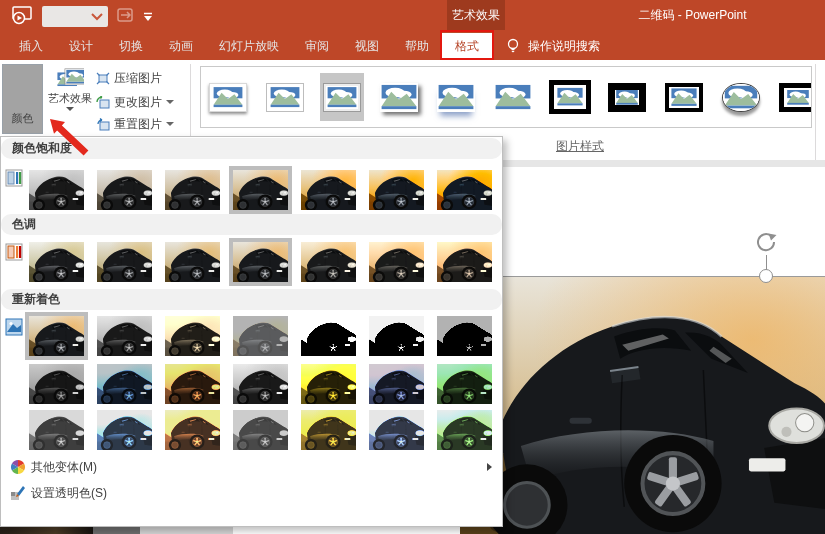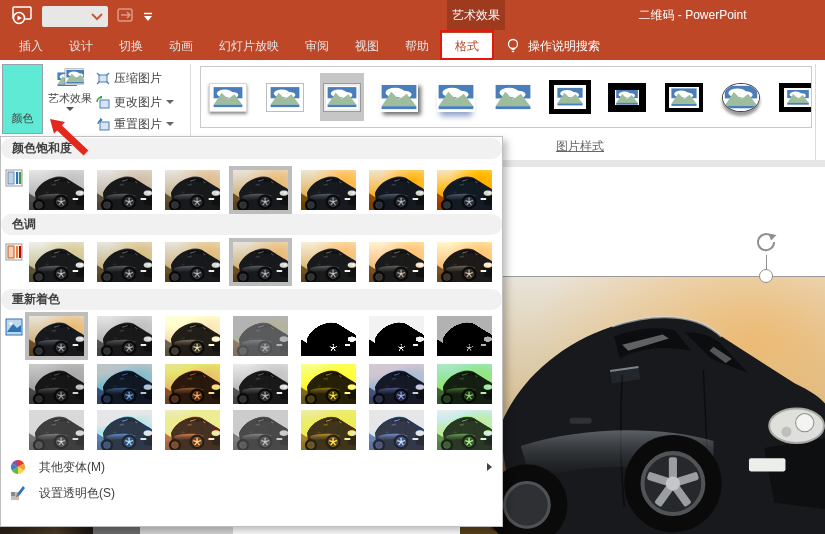--- a/index.html
+++ b/index.html
@@ -18,21 +18,21 @@
   
   .tabrow{position:absolute;left:0;top:33px;width:825px;height:27px;background:#BE4728;display:flex;align-items:stretch;padding-left:6px;}
   .tab{color:#e5e5e5;font-size:12px;padding:0 13px;display:flex;align-items:center;white-space:nowrap;}
   .tab-active{position:relative;background:#fff;color:#B7472A;font-size:12px;padding:0 13px;display:flex;align-items:center;}
   .tab-active::after{content:"";position:absolute;left:-2px;top:-3px;right:-2px;bottom:0;border:2px solid #E3180F;pointer-events:none;}
   .tellme{display:flex;align-items:center;gap:8px;color:#fff;font-size:12px;padding-left:14px;}
 
   
   .ribbon{position:absolute;left:0;top:60px;width:825px;height:107px;background:#fff;border-bottom:1px solid #D2D0D1;}
   .bigbtn{position:absolute;top:4px;display:flex;flex-direction:column;align-items:center;gap:1px;padding-top:4px;height:70px;font-size:11px;color:#444;}
-  .bigbtn.pressed{background:#5eead4;border:1px solid #98A0A8;gap:42px;}
+  .bigbtn.pressed{background:#a3a3a3;border:1px solid #98A0A8;gap:42px;}
   .tri-down{width:0;height:0;border-left:4px solid transparent;border-right:4px solid transparent;border-top:4px solid #555;}
   .smallbtn{position:absolute;left:96px;height:20px;display:flex;align-items:center;gap:4px;font-size:12px;color:#444;white-space:nowrap;}
   .vsep{position:absolute;top:4px;width:1px;height:122px;background:#DCDADB;}
   .psgallery{position:absolute;left:200px;top:6px;width:612px;height:62px;border:1px solid #C9C9C9;background:#fff;
     display:flex;align-items:center;gap:13px;padding-left:5px;overflow:hidden;}
   .grouplabel{position:absolute;left:556px;top:78px;font-size:12px;color:#666;text-decoration:underline;}
   .ribbon-strip{position:absolute;left:503px;top:100px;width:322px;height:7px;background:#E6E6E6;}
 
   
   .ps{flex:none;width:44px;height:48px;display:flex;align-items:center;justify-content:center;}
@@ -66,21 +66,21 @@
   
   .panel{position:absolute;left:0;top:136px;width:503px;height:391px;background:#fff;border:1px solid #BEBEBE;
     box-shadow:4px 4px 7px rgba(0,0,0,.25);z-index:40;}
   .sechead{position:absolute;left:0;width:501px;height:21px;background:#F1F1F1;display:flex;align-items:center;padding-left:11px;
     font-size:12px;font-weight:bold;color:#3F3F3F;border-radius:10px;}
   .secicon{position:absolute;left:4px;width:18px;height:18px;}
   .carrow{position:absolute;left:28px;display:flex;gap:13px;}
   .thumb{flex:none;width:55px;height:40px;overflow:hidden;background:#eee;}
   .thumb svg{width:100%;height:100%;display:block;}
   .thumb.sel{outline:4px solid #BDBDBD;}
-  .menuitem{position:absolute;left:1px;width:500px;height:24px;display:flex;align-items:center;gap:12px;padding-left:8px;
+  .menuitem{position:absolute;left:1px;width:500px;height:24px;display:flex;align-items:center;gap:4px;padding-left:8px;
     font-size:12px;color:#3F3F3F;}
   .menuitem .mi-ico{width:17px;height:17px;flex:none;}
   .submenu-arrow{position:absolute;right:10px;width:0;height:0;border-top:4px solid transparent;border-bottom:4px solid transparent;border-left:5px solid #444;}
 
   
   .v-sat-0 svg{filter:grayscale(1);}
   .v-sat-33 svg{filter:saturate(.35);}
   .v-sat-66 svg{filter:saturate(.68);}
   .v-sat-150 svg{filter:saturate(1.7);}
   .v-sat-200 svg{filter:saturate(2.5);}

